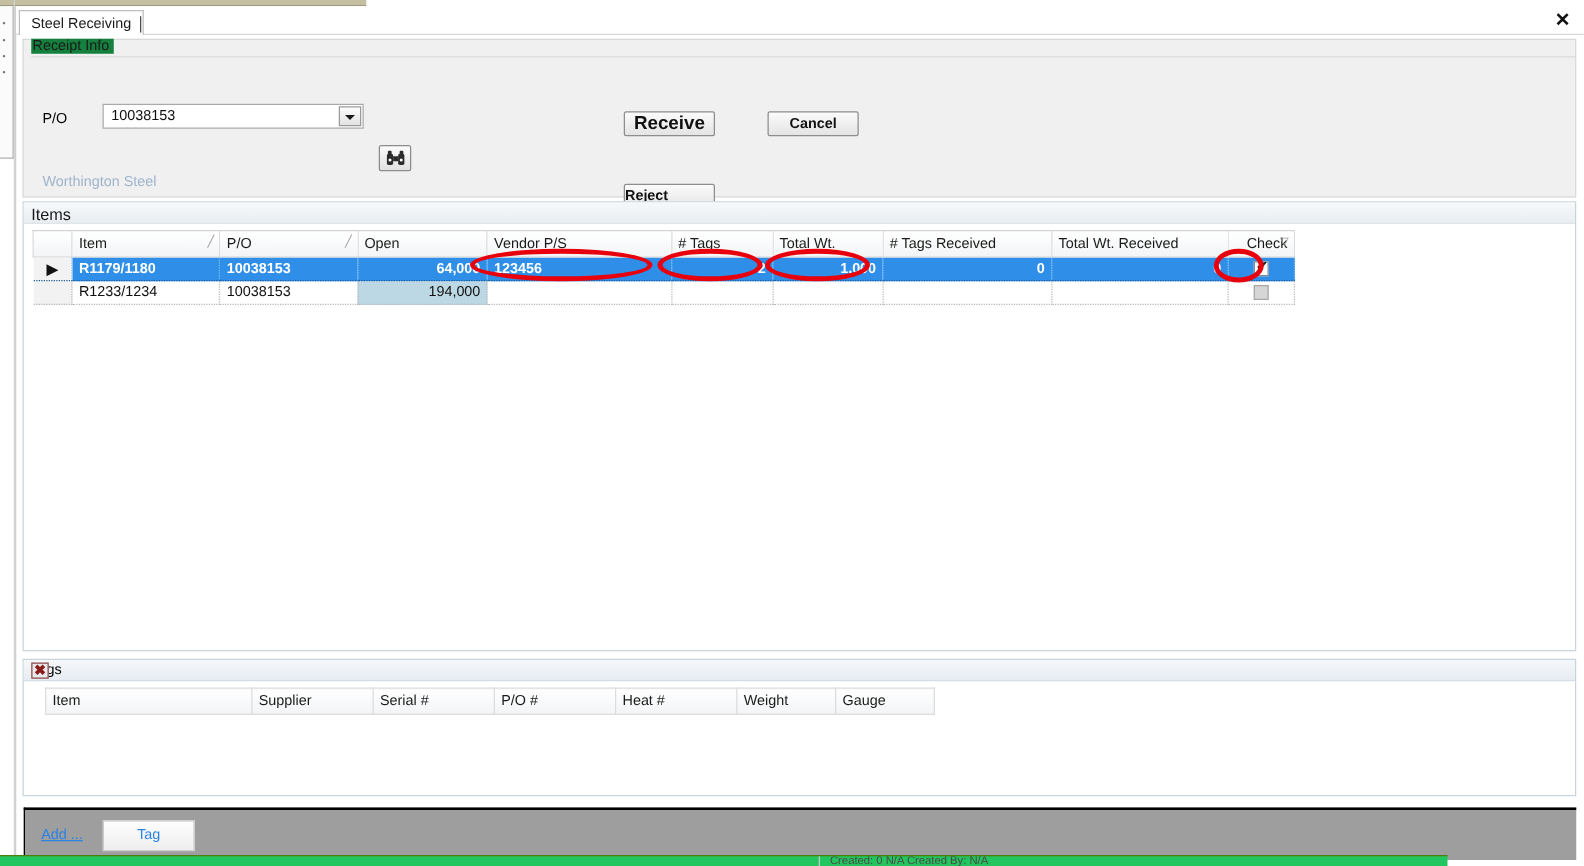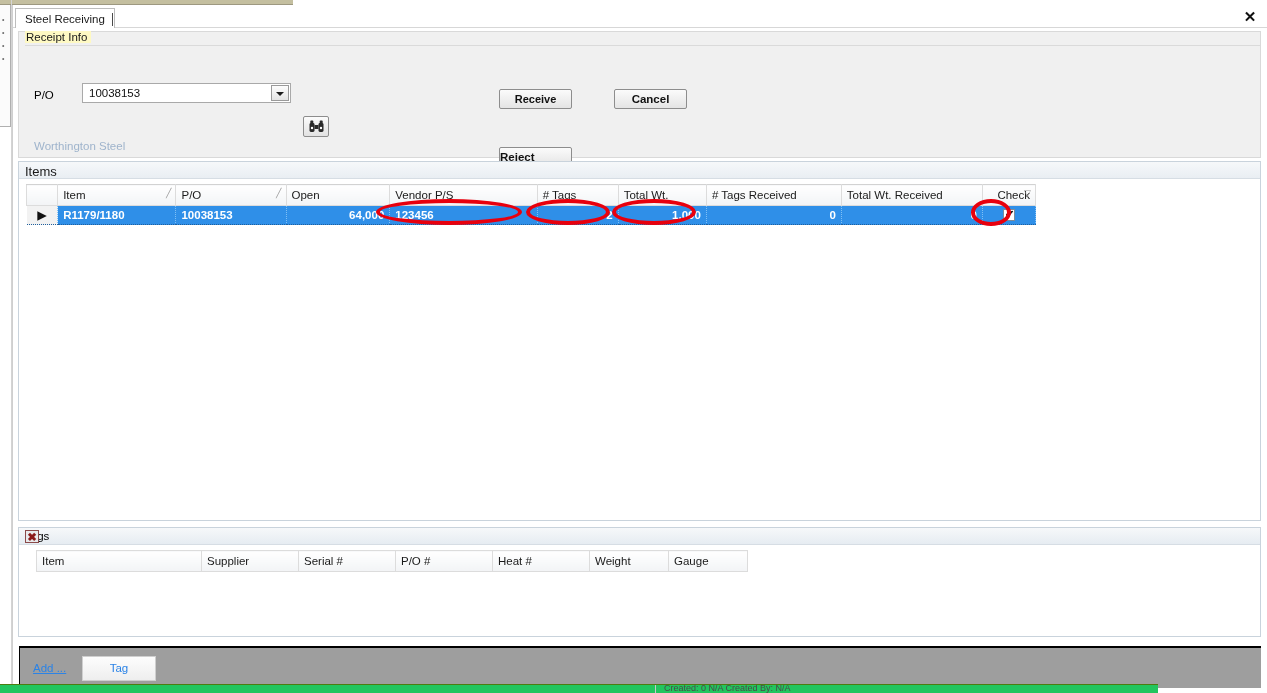--- a/index.html
+++ b/index.html
@@ -68,21 +68,21 @@
 
   
   .receipt-group {
     position: absolute; left: 5px; top: 26px;
     width: 1243px; height: 127px;
     background: #f0f0f0;
     border: 1px solid #d9d9d9;
   }
   .group-legend {
     position: absolute; left: 6px; top: -1px;
-    background: #fef9c3; padding: 0 4px 0 1px;
+    background: #15803d; padding: 0 4px 0 1px;
     font-size: 11.5px; color: #1a1a1a;
   }
   .group-line {
     position: absolute; left: 6px; top: 13px; right: 0px; height: 1px;
     background: #dadada;
   }
   .instructions {
     position: absolute; left: 16px; top: 24px;
     font-size: 11.5px; color: #1a1a1a; white-space: nowrap;
   }
@@ -332,21 +332,21 @@
       <div class="radio-grp r2">
         <span class="rb"></span><span class="lbl">7 Days</span>
       </div>
       <div class="radio-grp r3">
         <span class="rb"></span><span class="lbl">Unlimited</span>
       </div>
     </div>
 
     <div style="position:absolute;left:486px;top:84px;width:73px;height:20px;
                 background:linear-gradient(#fbfbfb,#e4e4e4);border:1px solid #8d8d8d;
-                border-radius:2px;text-align:center;line-height:18px;font-size:11px;
+                border-radius:2px;text-align:center;line-height:18px;font-size:15px;
                 font-weight:bold;color:#111;cursor:pointer;">Receive</div>
     <div style="position:absolute;left:486px;top:108px;width:73px;height:20px;
                 background:linear-gradient(#fbfbfb,#e4e4e4);border:1px solid #8d8d8d;
                 border-radius:2px;text-align:left;line-height:18px;font-size:11.5px;
                 font-weight:bold;color:#111;cursor:pointer;margin-top:34px;">Reject</div>
     <div style="position:absolute;left:601px;top:84px;width:73px;height:20px;
                 background:linear-gradient(#fbfbfb,#e4e4e4);border:1px solid #8d8d8d;
                 border-radius:2px;text-align:center;line-height:18px;font-size:11.5px;
                 font-weight:bold;color:#111;cursor:pointer;">Cancel</div>
 
@@ -410,20 +410,34 @@
               <td>R1179/1180</td>
               <td>10038153</td>
               <td class="num">64,000</td>
               <td>123456</td>
               <td class="num">2</td>
               <td class="num">1,000</td>
               <td class="num">0</td>
               <td class="num">0</td>
               <td class="chk">
                 <span class="cbox on"></span>
+              </td>
+            </tr>
+            <tr>
+              <td class="rowhdr"></td>
+              <td>R1233/1234</td>
+              <td>10038153</td>
+              <td class="num open2">194,000</td>
+              <td></td>
+              <td class="num"></td>
+              <td class="num"></td>
+              <td class="num"></td>
+              <td class="num"></td>
+              <td class="chk">
+                <span class="cbox off"></span>
               </td>
             </tr>
           </tbody>
         </table>
       </div>
     </div>
 
     <div class="tags-panel">
       <div class="tags-head">
         <span>Tags</span>

